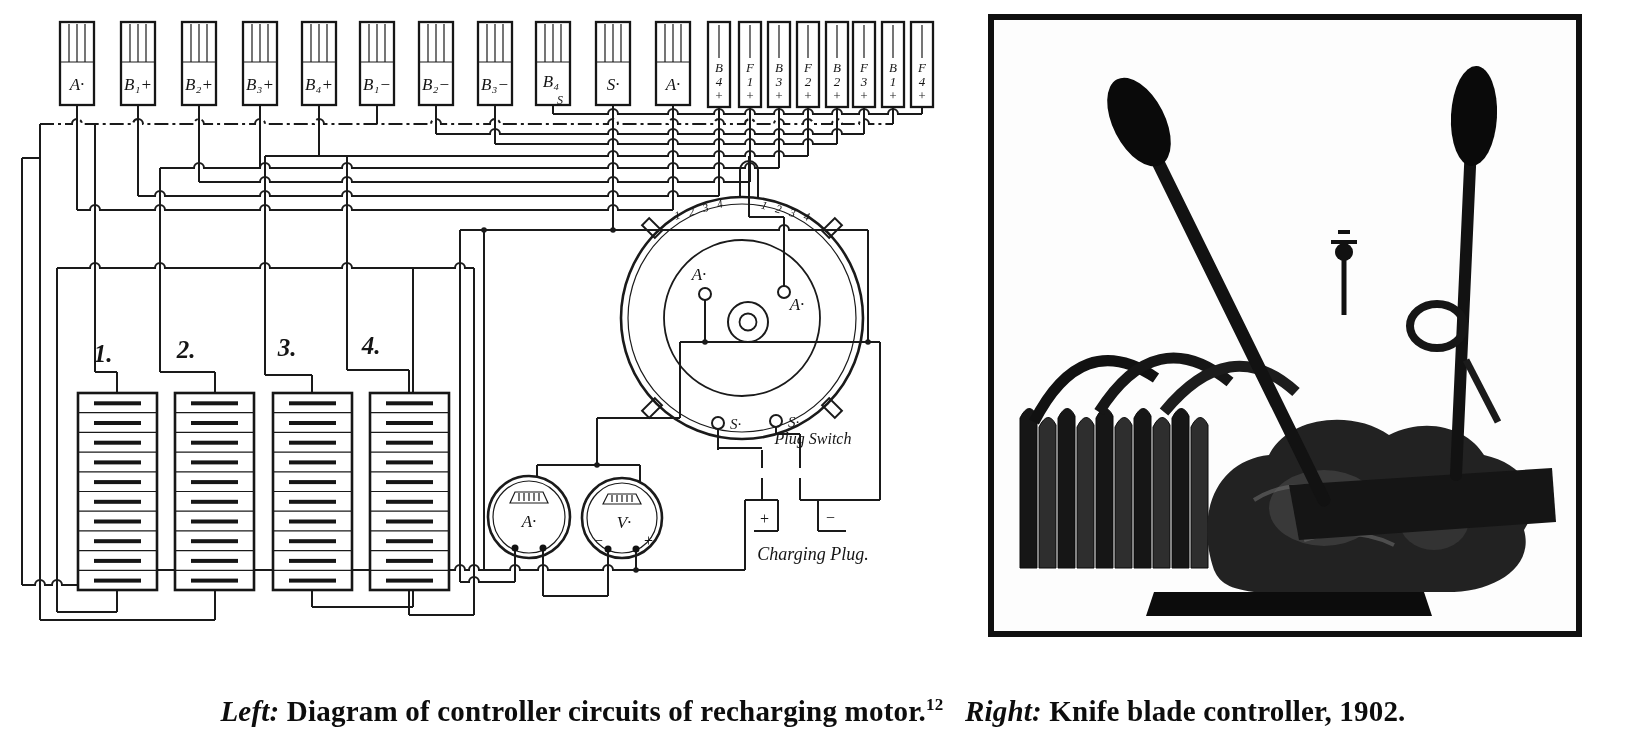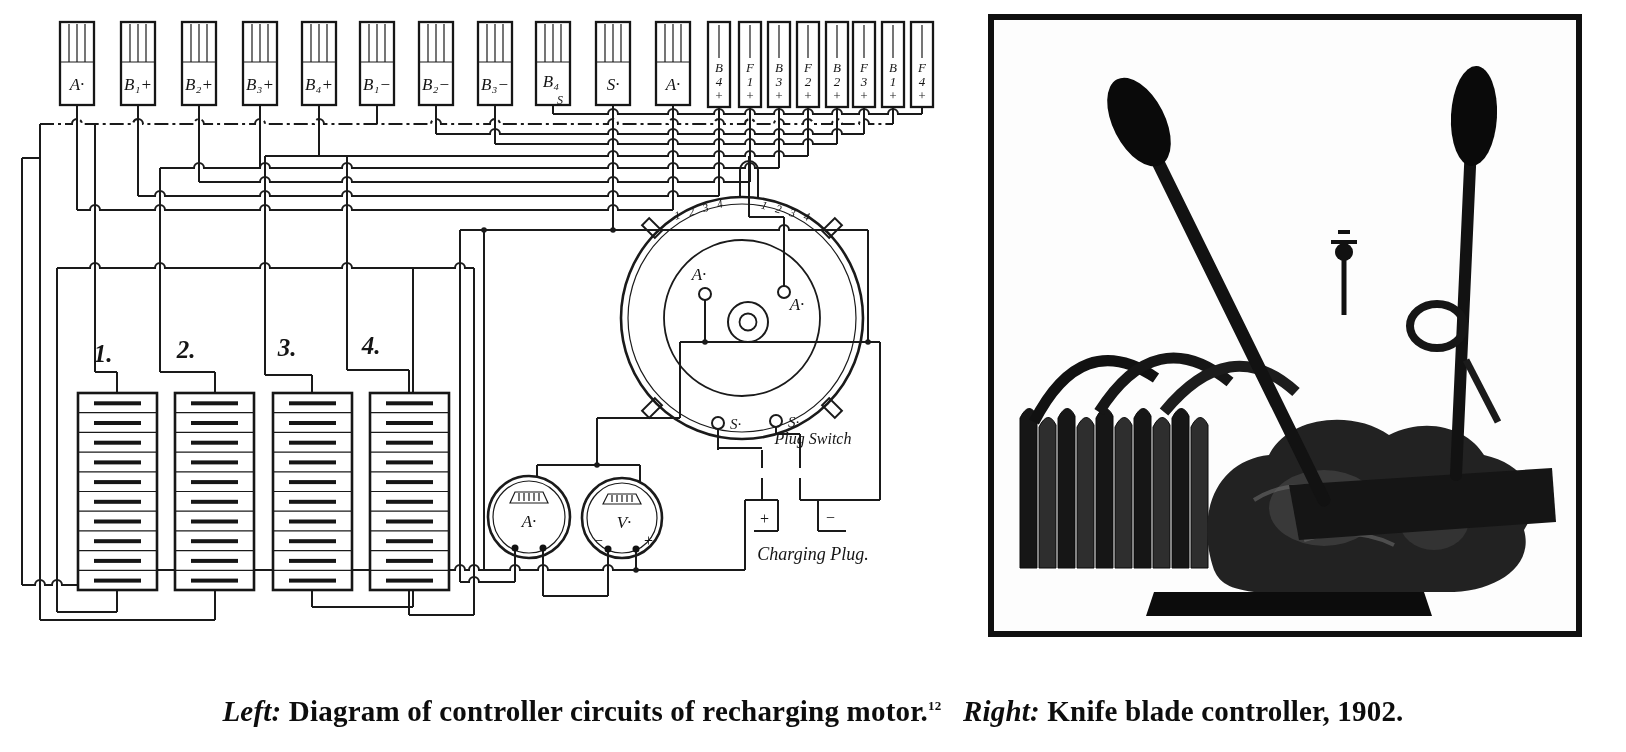--- a/index.html
+++ b/index.html
@@ -17,21 +17,21 @@
   .signlabel{font-size:16px;}
   .secnum{font-style:italic;font-size:11.5px;letter-spacing:3px;text-anchor:middle;}
   .wire{stroke:#1a1a1a;stroke-width:2;fill:none;}
   .thin{stroke:#1a1a1a;stroke-width:1.2;fill:none;}
   .box{stroke:#161616;stroke-width:2.3;fill:#fff;}
   .photo-frame{position:absolute;left:988px;top:14px;width:594px;height:623px;
                border:6px solid #101010;box-sizing:border-box;background:#fdfdfd;padding:10px;}
   .caption{position:absolute;left:0;top:660px;width:1626px;text-align:center;
            font-weight:bold;font-size:29px;line-height:44px;color:#0d0d0d;letter-spacing:.2px;}
   .caption .lbl{font-style:italic;}
-  .caption sup{font-size:13px;vertical-align:super;line-height:0;font-family:Liberation Serif, serif;}
+  .caption sup{font-size:17px;vertical-align:super;line-height:0;font-family:Liberation Serif, serif;}
   .caption .rlbl{margin-left:14px;}
 </style>
 </head>
 <body>
 
 <div class="page">
 
   <svg id="circuit" width="948" height="655" viewBox="0 0 948 655" style="position:absolute;left:0;top:0;">
 
     <g id="wires">

